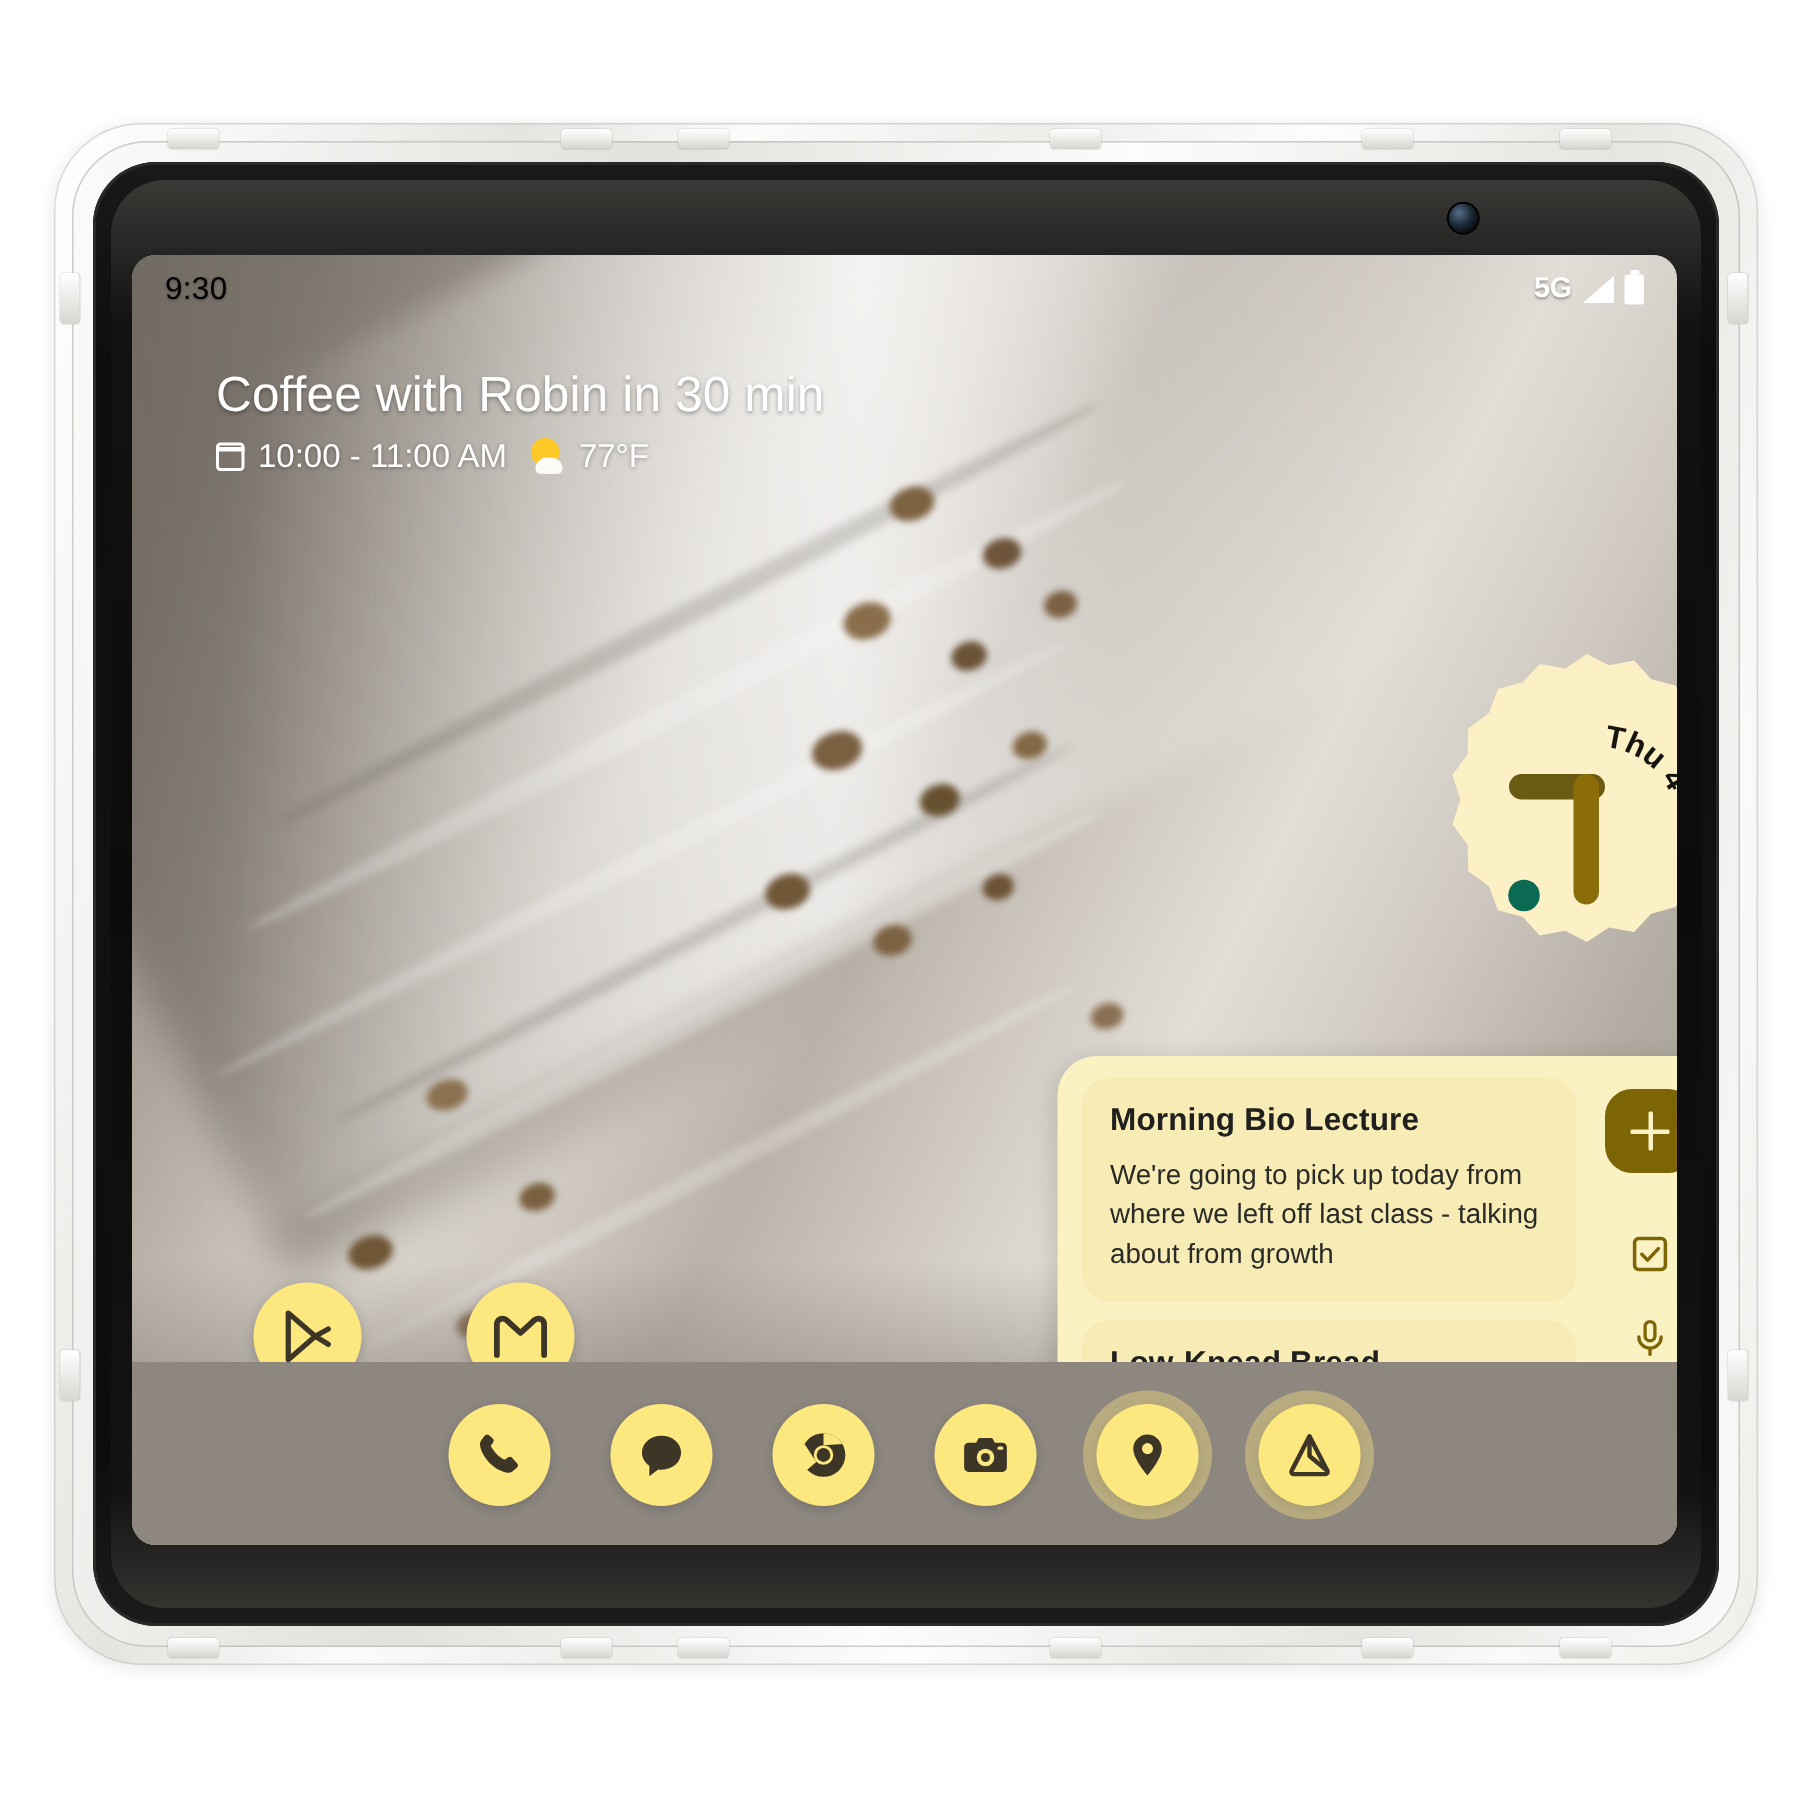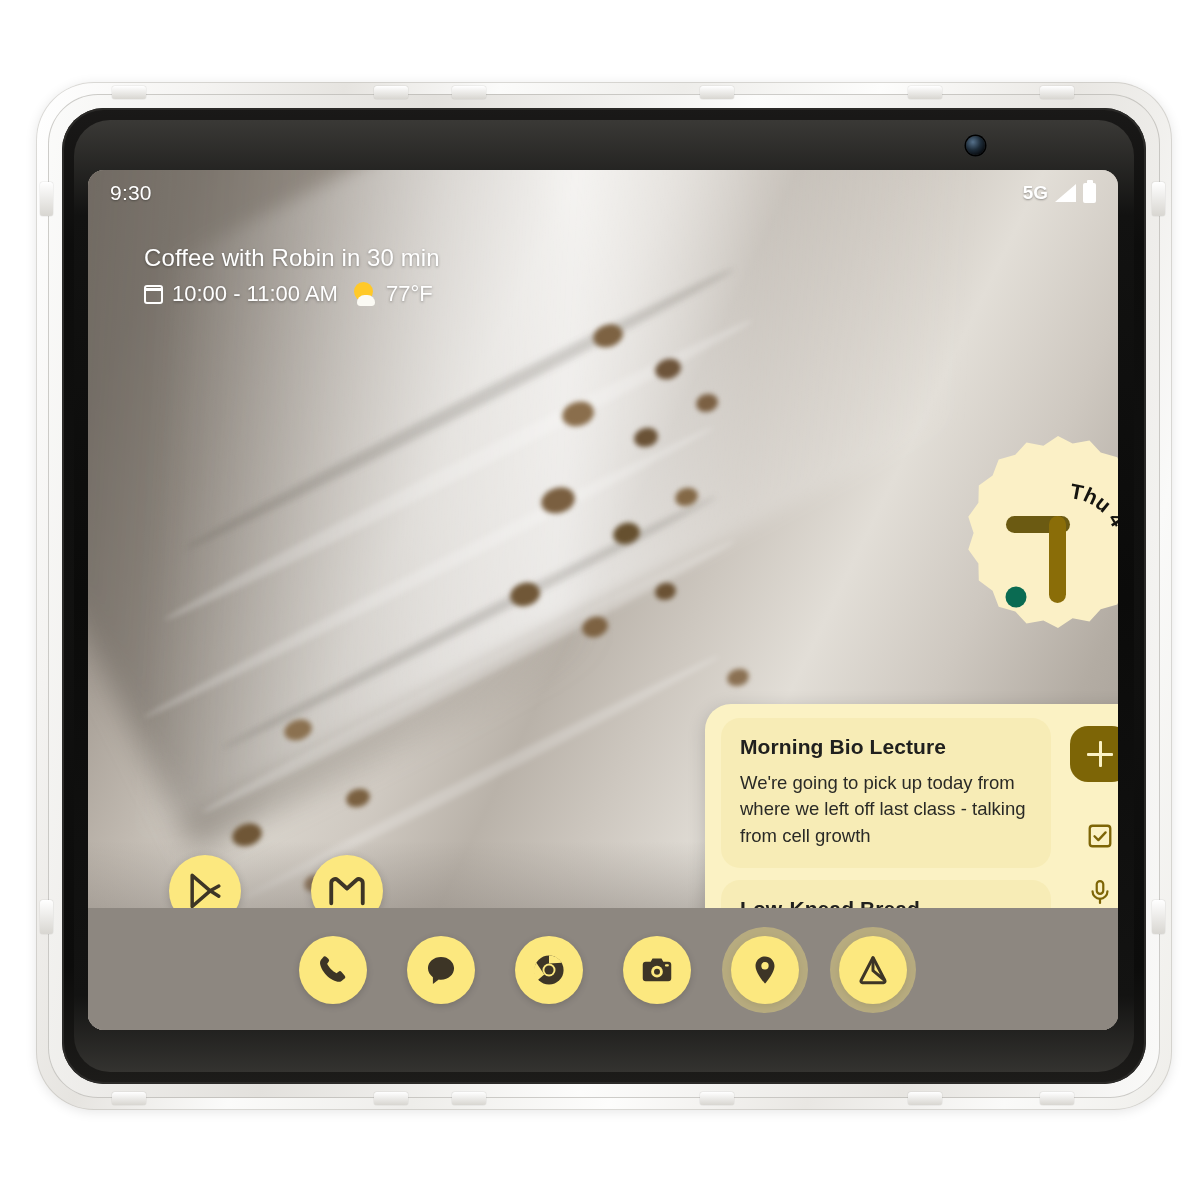--- a/index.html
+++ b/index.html
@@ -72,30 +72,30 @@
     transform:rotate(-27deg); filter:blur(14px); }
   .wall .lowfade{ position:absolute; left:0; bottom:0; width:100%; height:22%;
     background:linear-gradient(180deg,rgba(145,139,131,0),#8f8881 72%,#8b847d); }
   .wall .vane{ position:absolute; background:rgba(255,255,255,.22); filter:blur(2.4px); border-radius:50%; transform:rotate(-27deg); }
   .wall .vaneD{ position:absolute; background:rgba(86,80,72,.22); filter:blur(3px); border-radius:50%; transform:rotate(-27deg); }
   .spk{ position:absolute; border-radius:48% 52% 46% 54%; filter:blur(2.6px); transform:rotate(-22deg); }
 
   
   .statusbar{ position:absolute; left:0; top:0; width:100%; height:46px;
     display:flex; align-items:center; justify-content:space-between; padding:0 22px; }
-  .clock-txt{ color:#ffffff; font-size:21px; letter-spacing:.2px; text-shadow:0 1px 2px rgba(0,0,0,.35); }
+  .clock-txt{ color:#000000; font-size:21px; letter-spacing:.2px; text-shadow:0 1px 2px rgba(0,0,0,.35); }
   .status-right{ display:flex; align-items:center; gap:7px; }
   .net-txt{ color:#fff; font-size:19px; font-weight:600; text-shadow:0 1px 2px rgba(0,0,0,.35); }
   .sig{ width:21px; height:18px; background:#fff; clip-path:polygon(100% 0,100% 100%,0 100%); }
   .batt{ width:13px; height:20px; background:#fff; border-radius:2px; position:relative; }
   .batt:before{ content:""; position:absolute; left:3.5px; top:-3px; width:6px; height:3px; background:#fff; border-radius:1px 1px 0 0; }
 
   
   .glance{ position:absolute; left:56px; top:74px; }
-  .glance-title{ color:#fff; font-size:24px; letter-spacing:.1px; text-shadow:0 1px 3px rgba(0,0,0,.35);text-align:center; }
+  .glance-title{ color:#fff; font-size:33px; letter-spacing:.1px; text-shadow:0 1px 3px rgba(0,0,0,.35);text-align:center; }
   .glance-sub{ display:flex; align-items:center; gap:9px; margin-top:9px; }
   .glance-sub .txt{ color:#fff; font-size:22px; text-shadow:0 1px 3px rgba(0,0,0,.35); }
   .cal-ico{ width:19px; height:19px; border:2.3px solid #fff; border-radius:3px; position:relative; }
   .cal-ico:before{ content:""; position:absolute; left:-2.3px; right:-2.3px; top:1.5px; height:2.6px; background:#fff; }
   .sun-ico{ position:relative; width:26px; height:24px; margin-left:4px; }
   .sun-ico .d{ position:absolute; left:3px; top:0; width:19px; height:19px; border-radius:50%; background:#ffc928; }
   .sun-ico .c{ position:absolute; left:6px; bottom:0; width:18px; height:11px; border-radius:9px 9px 4px 4px; background:#fbfaf4; }
 
   
   .clockw{ position:absolute; left:870px; top:262px; width:200px; height:200px; }
@@ -257,21 +257,21 @@
         </text>
       </svg>
     </div>
 
 
     <div class="notes">
       <div class="notes-col">
 
         <div class="note">
           <div class="note-title">Morning Bio Lecture</div>
-          <div class="note-body">We're going to pick up today from where we left off last class - talking from cell growth</div>
+          <div class="note-body">We're going to pick up today from where we left off last class - talking about from growth</div>
         </div>
 
         <div class="note">
           <div class="note-title">Low-Knead Bread</div>
           <div class="chk-row">
             <span class="chk"></span>
             <span class="chk-lbl">400g bread flour</span>
           </div>
           <div class="chk-row">
 

